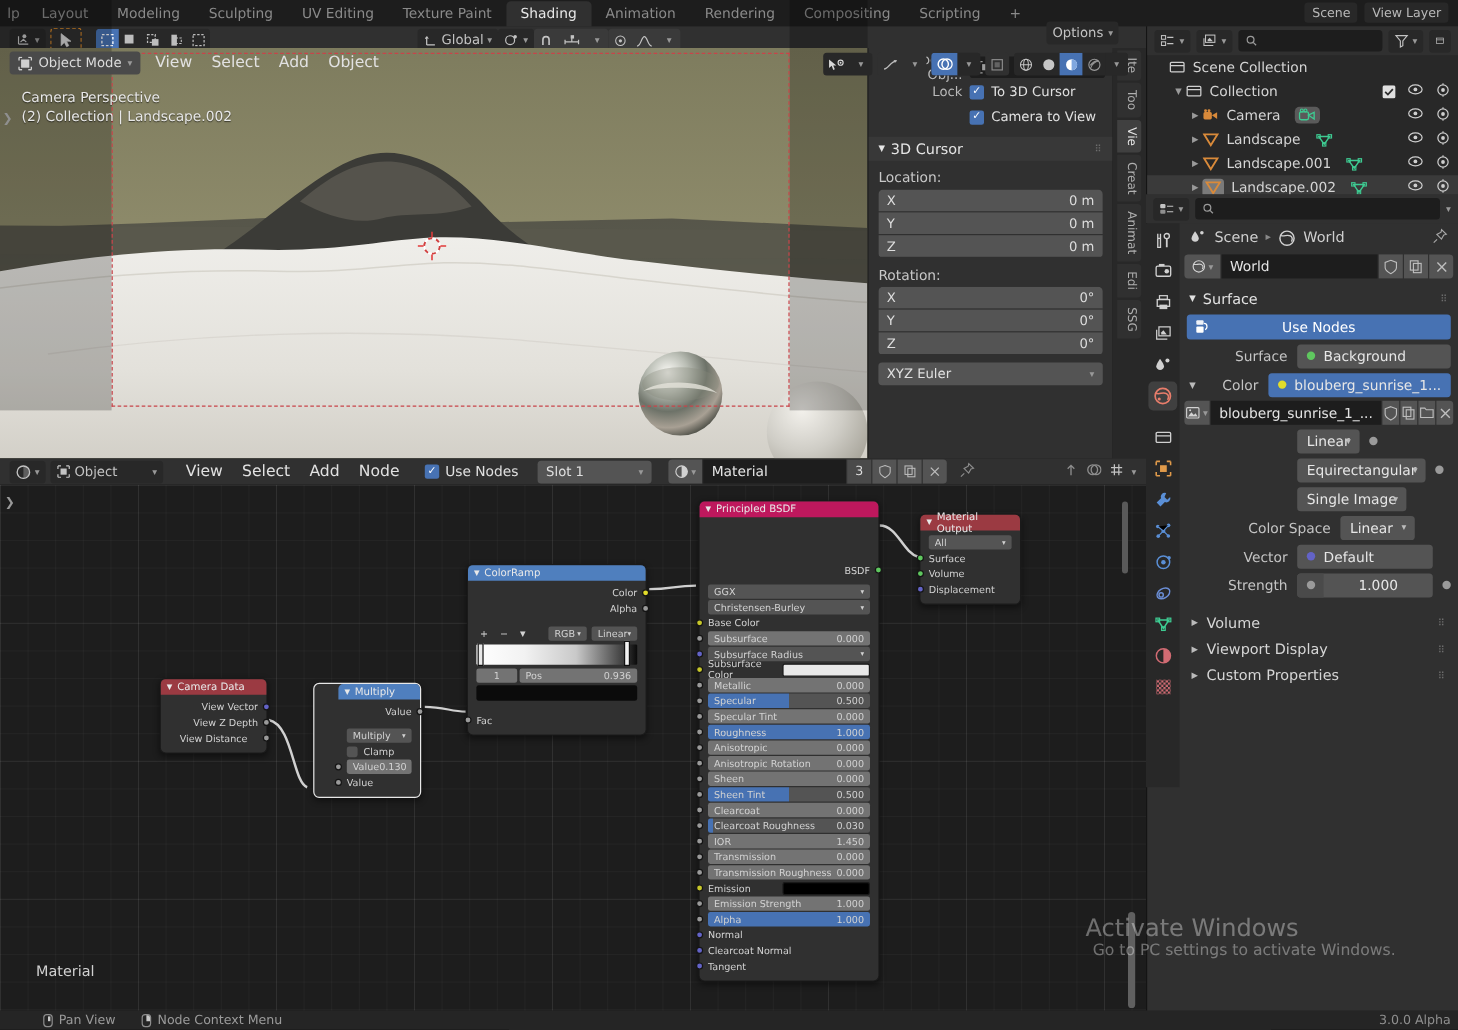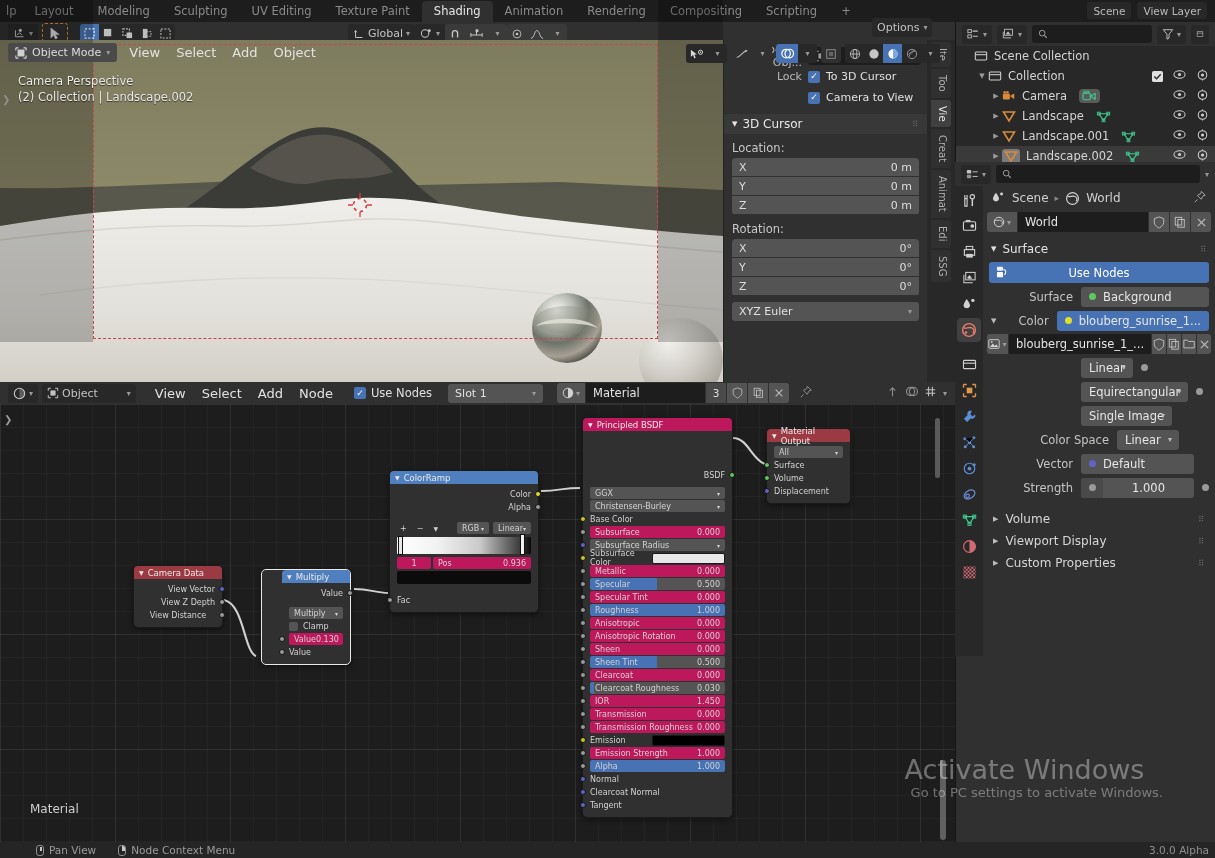--- a/index.html
+++ b/index.html
@@ -95,36 +95,36 @@
       linear-gradient(to right, rgba(255,255,255,0.055) 1px, transparent 1px),
       linear-gradient(to bottom, rgba(255,255,255,0.055) 1px, transparent 1px);
     background-size: 23px 23px, 23px 23px, 115px 115px, 115px 115px;
   }
   .node{ position:absolute; background:#303030; border-radius:5px; border:1px solid #1a1a1a; box-shadow:0 2px 5px rgba(0,0,0,.45); }
   .node.selected{ border:1px solid #e8e8e8;padding-left:20px; }
   .nhead{ height:13px; border-radius:4px 4px 0 0; display:flex; align-items:center; gap:4px; padding:0 5px; font-size:8.5px; color:#e8e8e8;}
   .nhead .tri{ font-size:6px; }
   .nbody{ padding:3px 0 5px; position:relative;}
   .nrow{ height:12px; display:flex; align-items:center; margin:1px 7px; font-size:8px; color:#d2d2d2; position:relative;}
-  .nslider{ background:#be185d; border-radius:2px; height:12px; width:100%; display:flex; align-items:center; justify-content:space-between; padding:0 5px;}
+  .nslider{ background:#737373; border-radius:2px; height:12px; width:100%; display:flex; align-items:center; justify-content:space-between; padding:0 5px;}
   .nslider.filled{ background:#4772b3; }
   .nslider.half{ background:linear-gradient(to right,#4772b3 50%,#545454 50%); }
   .nslider.tiny{ background:linear-gradient(to right,#4772b3 3%,#545454 3%); }
   .ndd{ background:#545454; border-radius:2px; height:12px; width:100%; display:flex; align-items:center; justify-content:space-between; padding:0 5px; font-size:8px;}
   .sock{ position:absolute; width:6px; height:6px; border-radius:50%; border:1px solid #141414; top:3px;}
   .sock.l{ left:-10px; } .sock.r{ right:-10px; }
   .nlabel{ font-size:8px; color:#d2d2d2;}
   .swatch{ height:11px; border-radius:2px; flex:1;}
   #matlabel{ left:30px; top:802px; font-size:12px; color:#d0d0d0; z-index:5;}
   #sescroll{ left:935px; top:418px; width:5px; height:60px; background:#5a5a5a; border-radius:3px; z-index:6;}
   #sebottomscroll{ left:940px; top:760px; width:6px; height:80px; background:#606060; border-radius:3px; z-index:6;}
 
   
   #wm{ right:52px; bottom:58px; text-align:left; color:rgba(255,255,255,0.36); pointer-events:none; z-index:20;}
-  #wm .t1{ font-size:27px; }
+  #wm .t1{ font-size:20px; }
   #wm .t2{ font-size:13px; padding-left:6px;}
 
   
   #status{ left:0; bottom:0; width:1215px; height:16px; background:#252525; display:flex; align-items:center; gap:6px; padding:0 6px; font-size:10.5px; color:#9a9a9a;}
   #status .si{ display:flex; align-items:center; gap:5px; margin-right:22px;}
   .mouseicon{ width:8px; height:11px; border:1px solid #8d8d8d; border-radius:3px; position:relative;}
   .mouseicon.mid::after{ content:""; position:absolute; left:2.5px; top:1px; width:2px; height:4px; background:#c9c9c9;}
   .mouseicon.right::after{ content:""; position:absolute; right:0px; top:0px; width:3px; height:5px; background:#c9c9c9; border-radius:0 2px 0 0;}
   #ver{ margin-left:auto; color:#8f8f8f;}
 </style>

